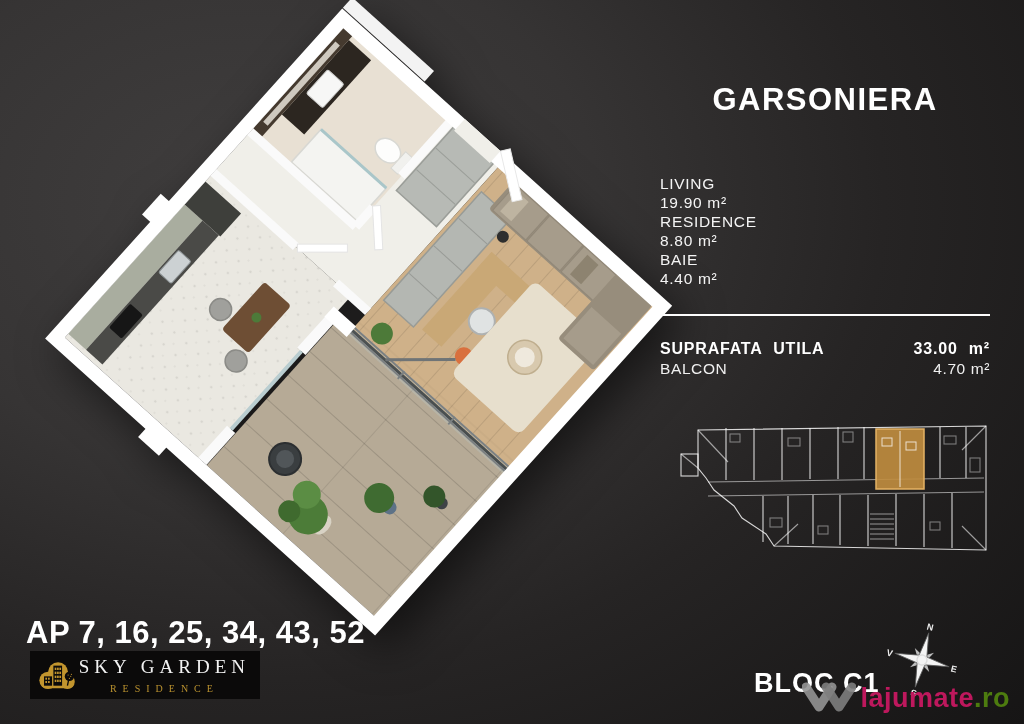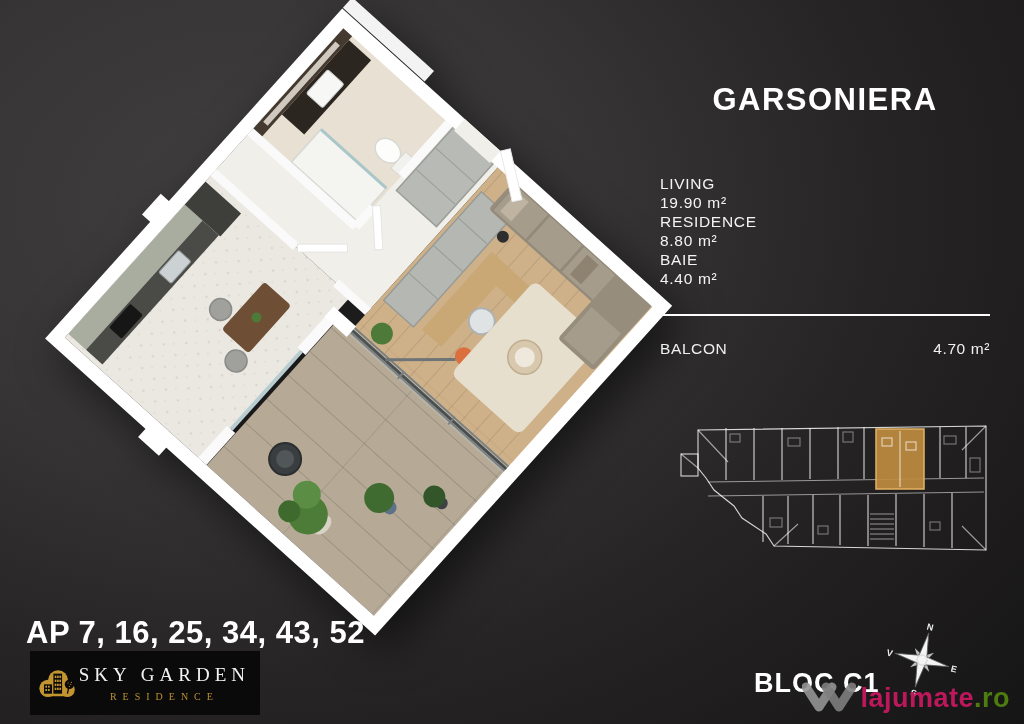--- a/index.html
+++ b/index.html
@@ -34,21 +34,21 @@
 
   
   .bloc { left:754px; top:636px; width:150px; text-align:left;margin-top:32px; }
   .bloc-name { font-size:27px; font-weight:bold; letter-spacing:1px; }
   .bloc-floors { font-size:19px; font-weight:bold; letter-spacing:1px; margin-top:1px; }
   #compass-svg { left:884px; top:622px; }
 
   
   .ap-line { left:26px; top:615px; font-size:31px; font-weight:bold; letter-spacing:.5px; white-space:nowrap; }
   .brand-box {
-    left:30px; top:651px; width:230px; height:64px; background:#0b0a0a;
+    left:30px; top:651px; width:230px; height:48px; background:#0b0a0a;
     display:flex; align-items:center; padding:5px 10px 5px 6px;
   }
   .brand-text { flex:1; text-align:center; }
   .brand-name { font-family:"Liberation Serif", serif; font-size:19px; letter-spacing:5px; color:#f2f2f2; white-space:nowrap; }
   .brand-sub { font-family:"Liberation Serif", serif; font-size:10px; letter-spacing:6px; color:#b9912f; margin-top:5px; white-space:nowrap; }
 
   
   .watermark { right:14px; bottom:8px; display:flex; align-items:center; gap:4px; z-index:5; }
   .wm-text { font-size:27px; font-weight:bold; color:#be185d; letter-spacing:.5px; }
   .wm-tld { color:#4d7c0f; }
@@ -199,20 +199,24 @@
     </div>
     <div class="row">
       <span>BAIE</span>
       <span>4.40 m²</span>
     </div>
   </div>
 
   <div class="divider"></div>
 
   <div class="total-rows">
+    <div class="row heavy">
+      <span>SUPRAFATA UTILA</span>
+      <span>33.00 m²</span>
+    </div>
     <div class="row light">
       <span>BALCON</span>
       <span>4.70 m²</span>
     </div>
   </div>
 </div>
 
 <svg id="building-svg" class="abs" width="320" height="162" viewBox="0 0 320 162">
   <g stroke="rgba(255,255,255,0.82)" stroke-width="1.1" fill="none">
     <path d="M20,12 L308,8 L308,132 L96,128 L88,116 L64,100 L56,88 L36,72 L28,60 L20,50 Z"></path>

